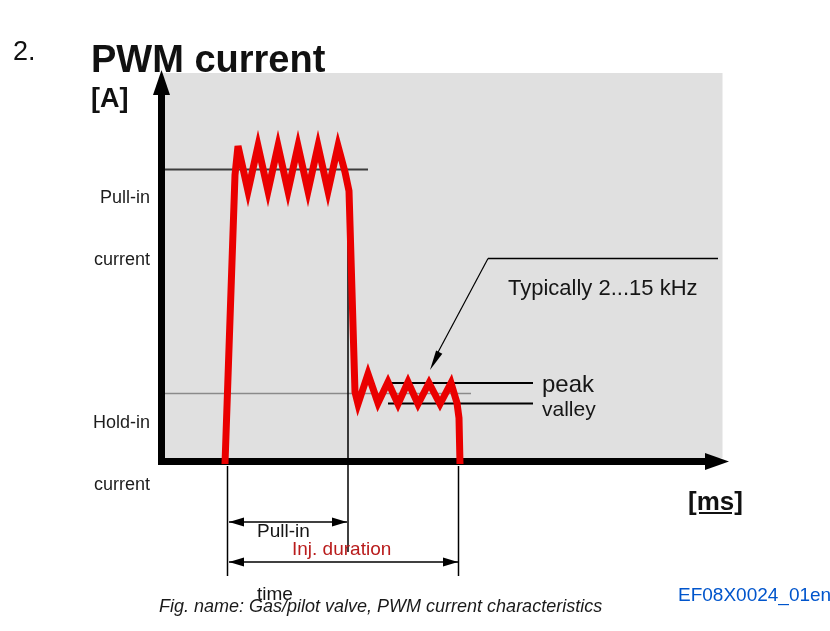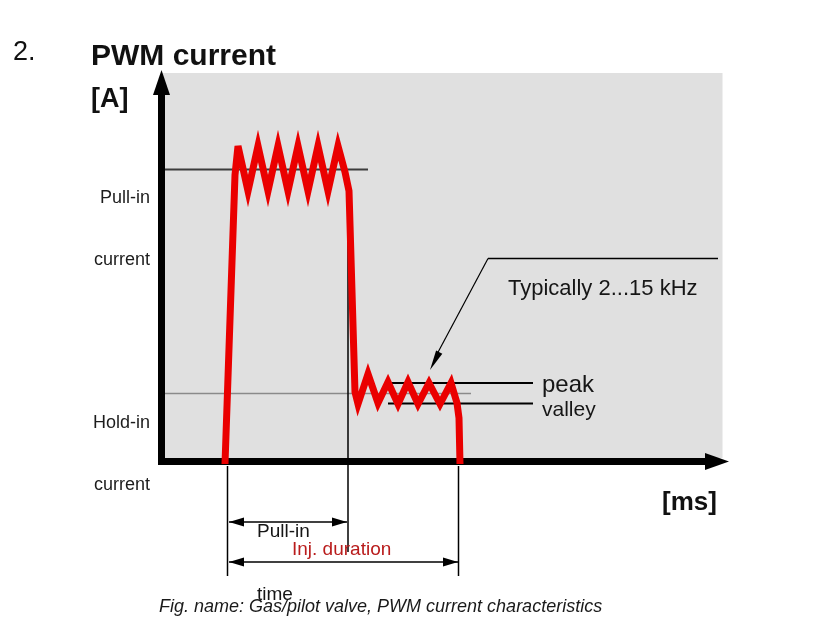--- a/index.html
+++ b/index.html
@@ -18,34 +18,34 @@
   }
   .page{
     position:relative;
     width:830px;
     height:631px;
     background:var(--page-bg);
     overflow:hidden;
   }
   .abs{position:absolute;white-space:pre;}
   .section-number{left:13px;top:36px;font-size:27px;}
-  .page-title{left:91px;top:38px;font-size:30px;font-weight:700;}
+  .page-title{left:91px;top:38px;font-size:38px;font-weight:700;}
   .y-unit{left:91px;top:83px;font-size:27px;font-weight:700;}
   .axis-side-label{
     left:40px;width:110px;text-align:right;
     font-size:18px;line-height:20.5px;color:#1c1c1c;
   }
   .pull-in-label{top:146px;}
   .hold-in-label{top:371px;}
   .freq-annotation{left:508px;top:231px;font-size:22px;color:#161616;margin-top:44px;}
   .peak-label{left:542px;top:370px;font-size:24px;color:#161616;}
   .valley-label{left:542px;top:397px;font-size:21px;color:#161616;}
   .pull-in-time-label{left:257px;top:478px;font-size:19px;line-height:21px;color:#161616;}
   .inj-duration-label{left:292px;top:538px;font-size:19px;color:#b91c1c;}
-  .x-unit{left:662px;top:486px;font-size:26px;font-weight:700;}
+  .x-unit{left:688px;top:486px;font-size:26px;font-weight:700;text-decoration:underline;}
   .x-title{left:678px;top:525px;font-size:30px;font-weight:700;}
   .figure-code{left:678px;top:584px;font-size:19px;color:var(--figure-code);}
   .caption{left:127px;top:596px;font-size:18px;font-style:italic;color:#1a1a1a;margin-left:32px;}
 
   svg.diagram{position:absolute;left:0;top:0;}
   .plot-bg-rect{fill:var(--plot-bg);}
   .thin{stroke:#000;stroke-width:1.5;fill:none;}
   .hairline{stroke:#000;stroke-width:1.2;fill:none;}
   .mid{stroke:#000;stroke-width:2;fill:none;}
   .refline-dark{stroke:#3c3c3c;stroke-width:2;fill:none;}
@@ -121,14 +121,15 @@
 
   <div class="abs pull-in-time-label">
     <div>Pull-in</div>
     <div>time</div>
   </div>
 
   <div class="abs inj-duration-label">Inj. duration</div>
 
   <div class="abs x-unit">[ms]</div>
 
+  <div class="abs figure-code">EF08X0024_01en</div>
   <div class="abs caption">Fig. name: Gas/pilot valve, PWM current characteristics</div>
 </div>
 
 </body></html>

